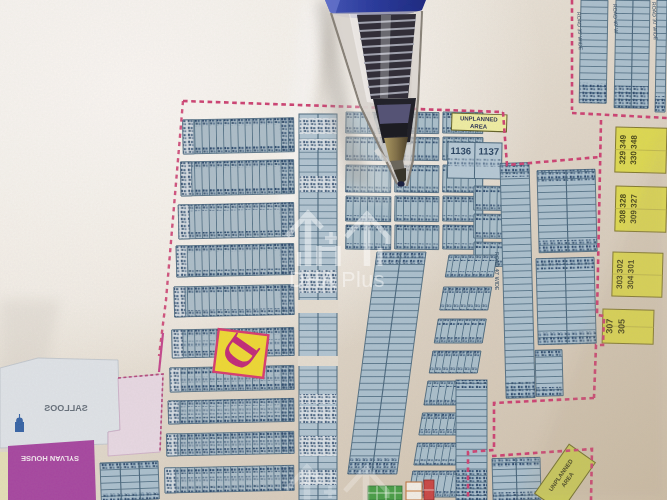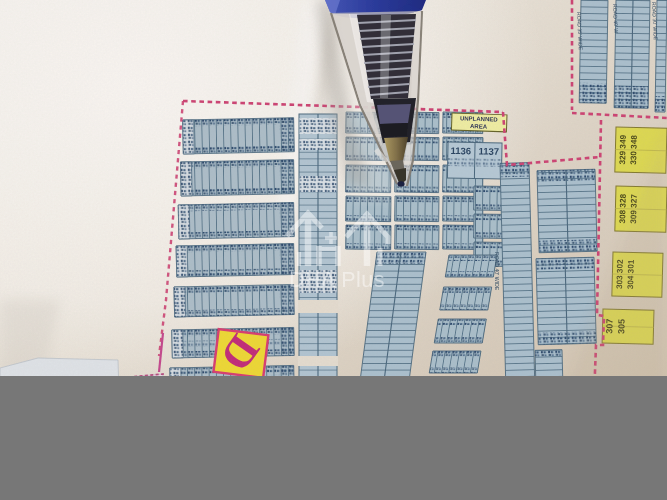--- a/index.html
+++ b/index.html
@@ -1,15 +1,15 @@
 <!DOCTYPE html>
 <html><head><meta charset="utf-8">
 <style>
 html,body{margin:0;padding:0;background:#777;}
-#stage{position:relative;width:667px;height:376px;overflow:hidden;font-family:"Liberation Sans",sans-serif;}
+#stage{position:relative;width:667px;height:500px;overflow:hidden;font-family:"Liberation Sans",sans-serif;}
 </style></head><body>
 <div id="stage">
 <svg width="667" height="500" viewBox="0 0 667 500" xmlns="http://www.w3.org/2000/svg">
 <defs>
 <linearGradient id="paper" x1="0" y1="0" x2="1" y2="1">
 <stop offset="0" stop-color="#f2f1ef"></stop>
           <stop offset="0.35" stop-color="#e8e3da"></stop>
 <stop offset="0.68" stop-color="#d8cec0"></stop>
           <stop offset="1" stop-color="#cbbda8"></stop>
 </linearGradient>

